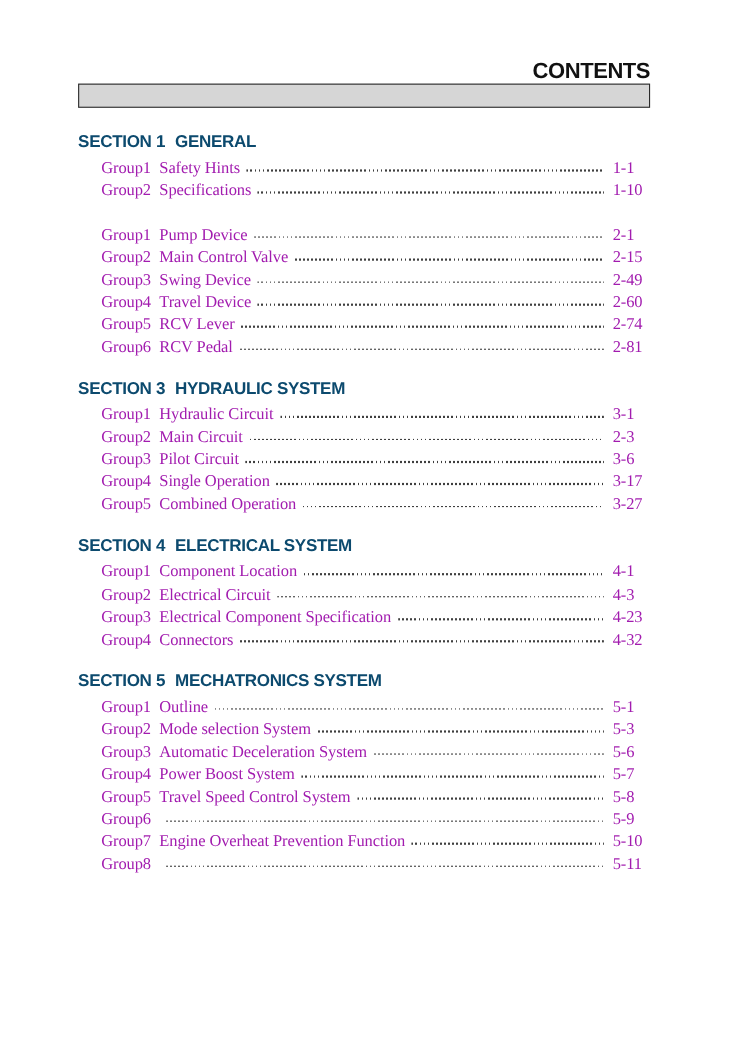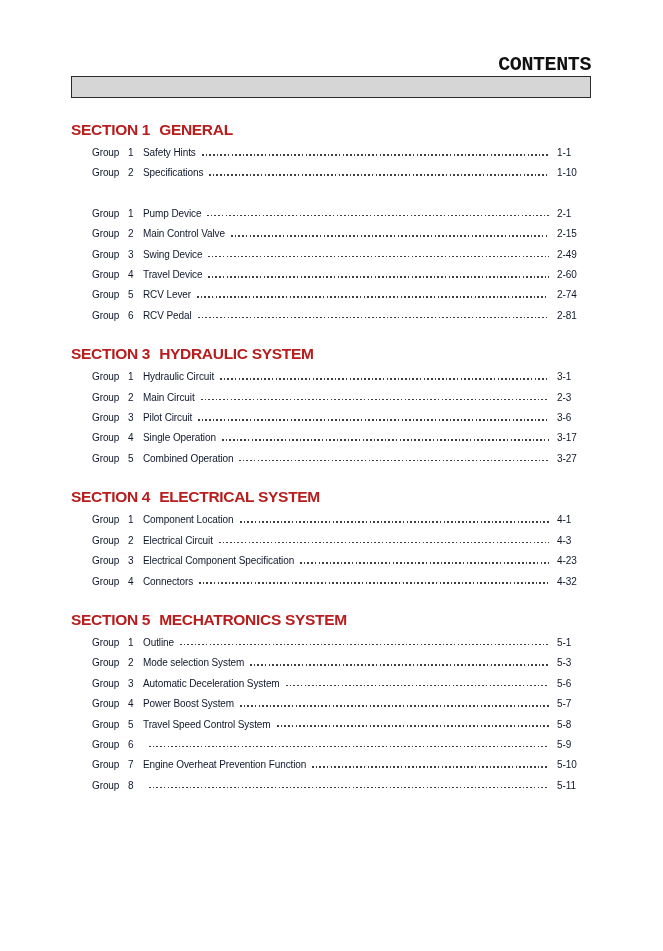--- a/index.html
+++ b/index.html
@@ -19,48 +19,48 @@
     width: 520px;
   }
   .doc-title {
     margin-top: 55px;
     text-align: right;
     font-size: 20px;
     line-height: 20px;
     font-weight: bold;
     letter-spacing: -0.4px;
     color: #111111;
-    font-family: Liberation Mono, monospace;
   }
   .title-bar {
     margin-top: 1px;
     height: 20px;
     background: #d6d6d6;
     border: 1.5px solid #2b2b2b;
   }
   .sec { margin-top: 20px; }
   .sec:first-of-type { margin-top: 24px; }
   .sec-h {
     margin: 8px 0 5px 0;
     font-size: 15.5px;
     line-height: 16px;
     font-weight: bold;
     letter-spacing: -0.3px;
-    color: #b91c1c;
+    color: #0c4a6e;
   }
   .sec-title { margin-left: 9px; }
   .entries { }
   .entry {
     display: flex;
     align-items: baseline;
     line-height: 20.4px;
-    font-size: 10px;
+    font-size: 15px;
     letter-spacing: -0.1px;
     padding-left: 21px;
-    color: #0f172a;
+    color: #a21caf;
+    font-family: Liberation Serif, serif;
   }
   .e-label { flex: 0 0 36px; }
   .e-no    { flex: 0 0 15px; }
   .e-title { white-space: nowrap; }
   .e-leader {
     flex: 1 1 auto;
     align-self: center;
     height: 1.6px;
     margin: 3px 8px 0 6px;
     background-image: repeating-linear-gradient(

